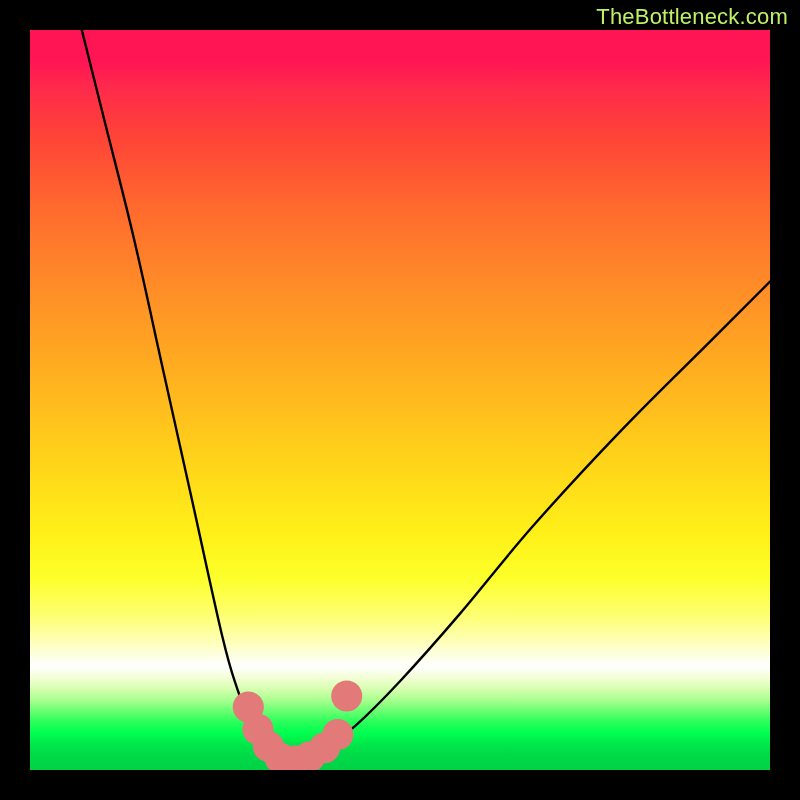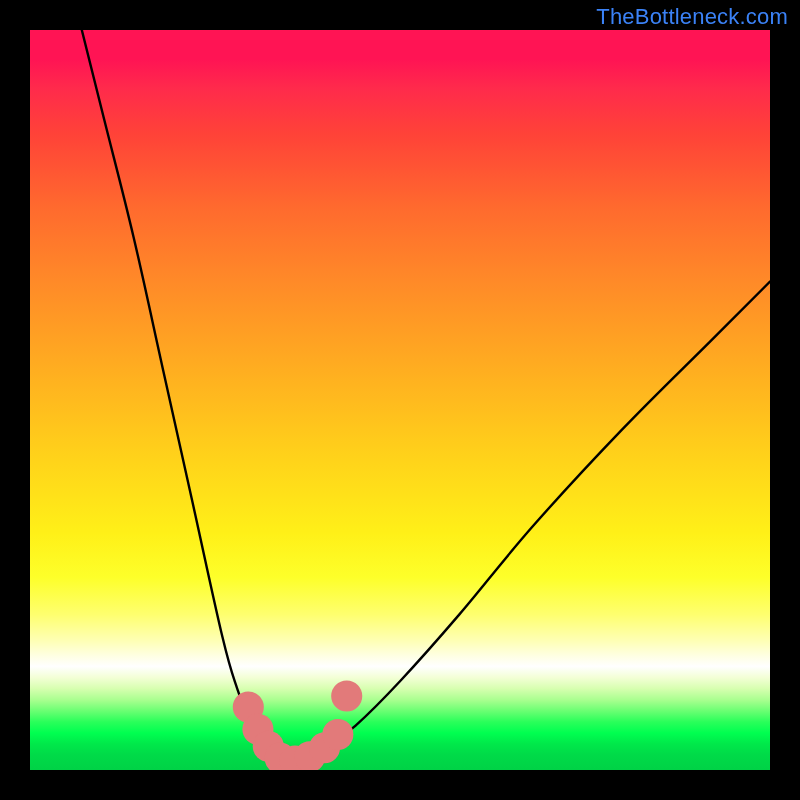--- a/index.html
+++ b/index.html
@@ -64,21 +64,21 @@
     position: absolute;
     left: 0;
     top: 0;
     width: 740px;
     height: 740px;
   }
   .watermark {
     position: absolute;
     top: 4px;
     right: 12px;
-    color: #3b82f6;
+    color: #bef264;
     font-size: 22px;
     font-weight: 500;
     letter-spacing: 0.2px;
     user-select: none;
   }
 </style>
 </head>
 <body>
 
 <div class="frame">

